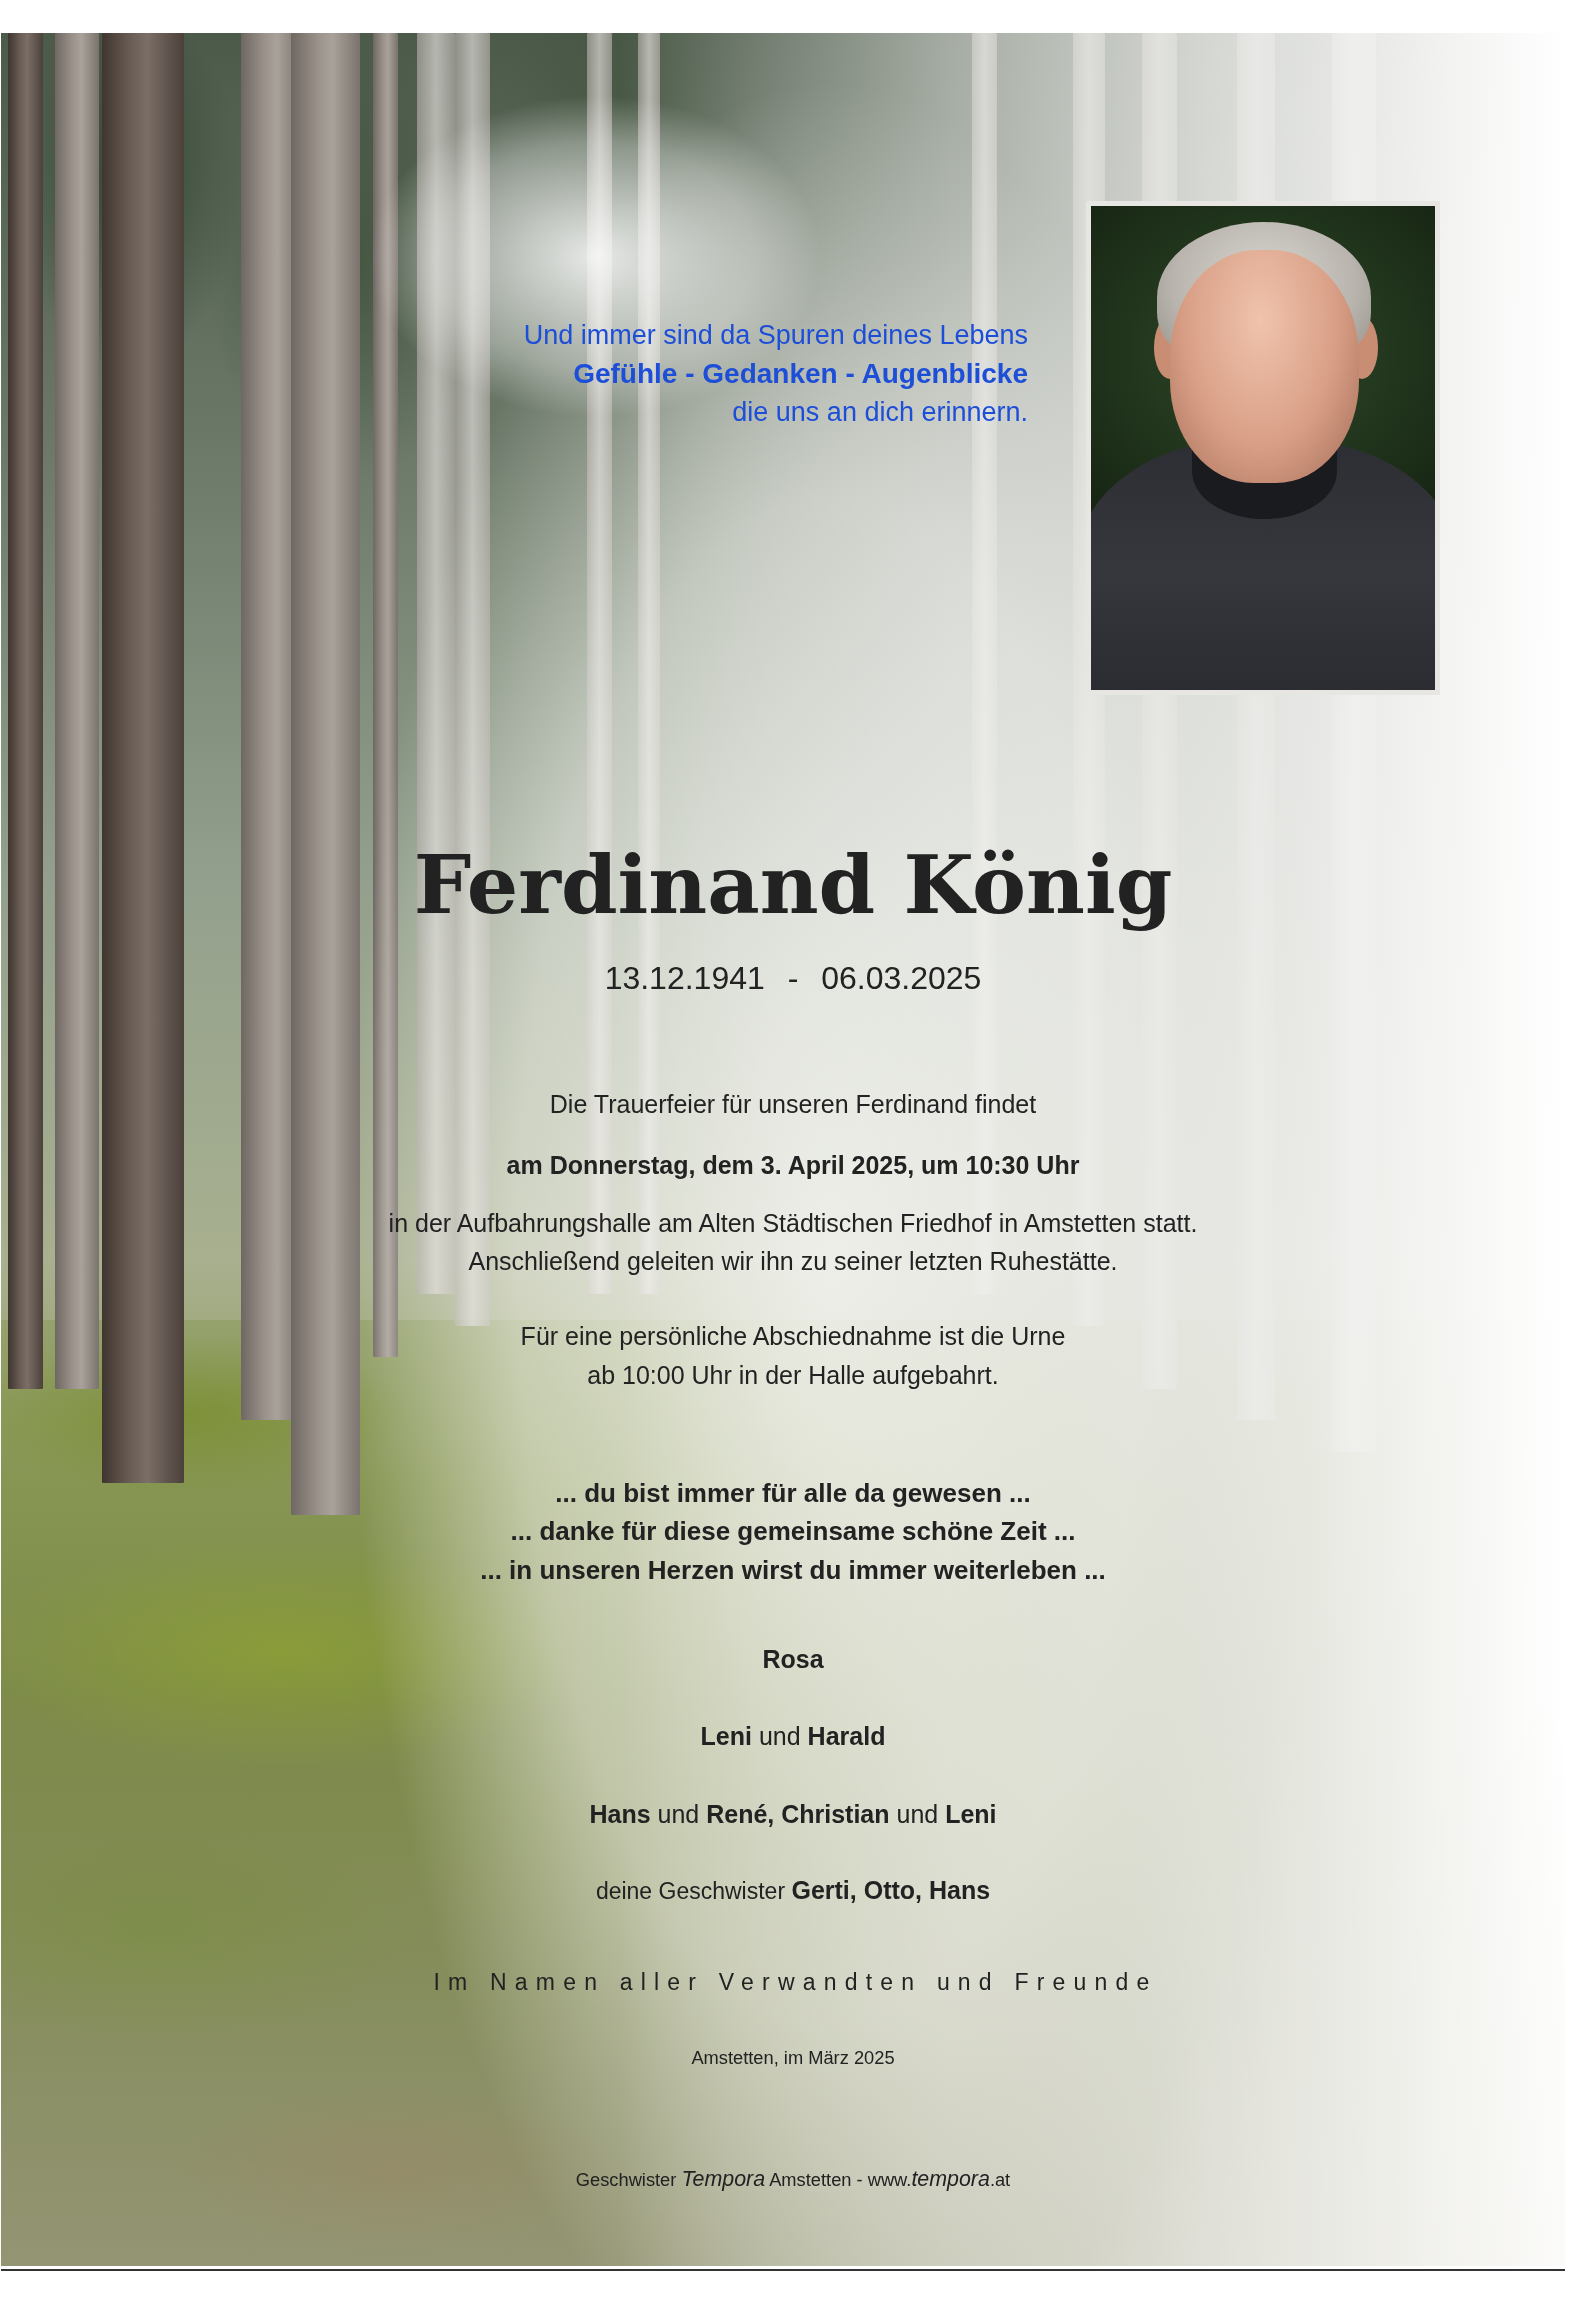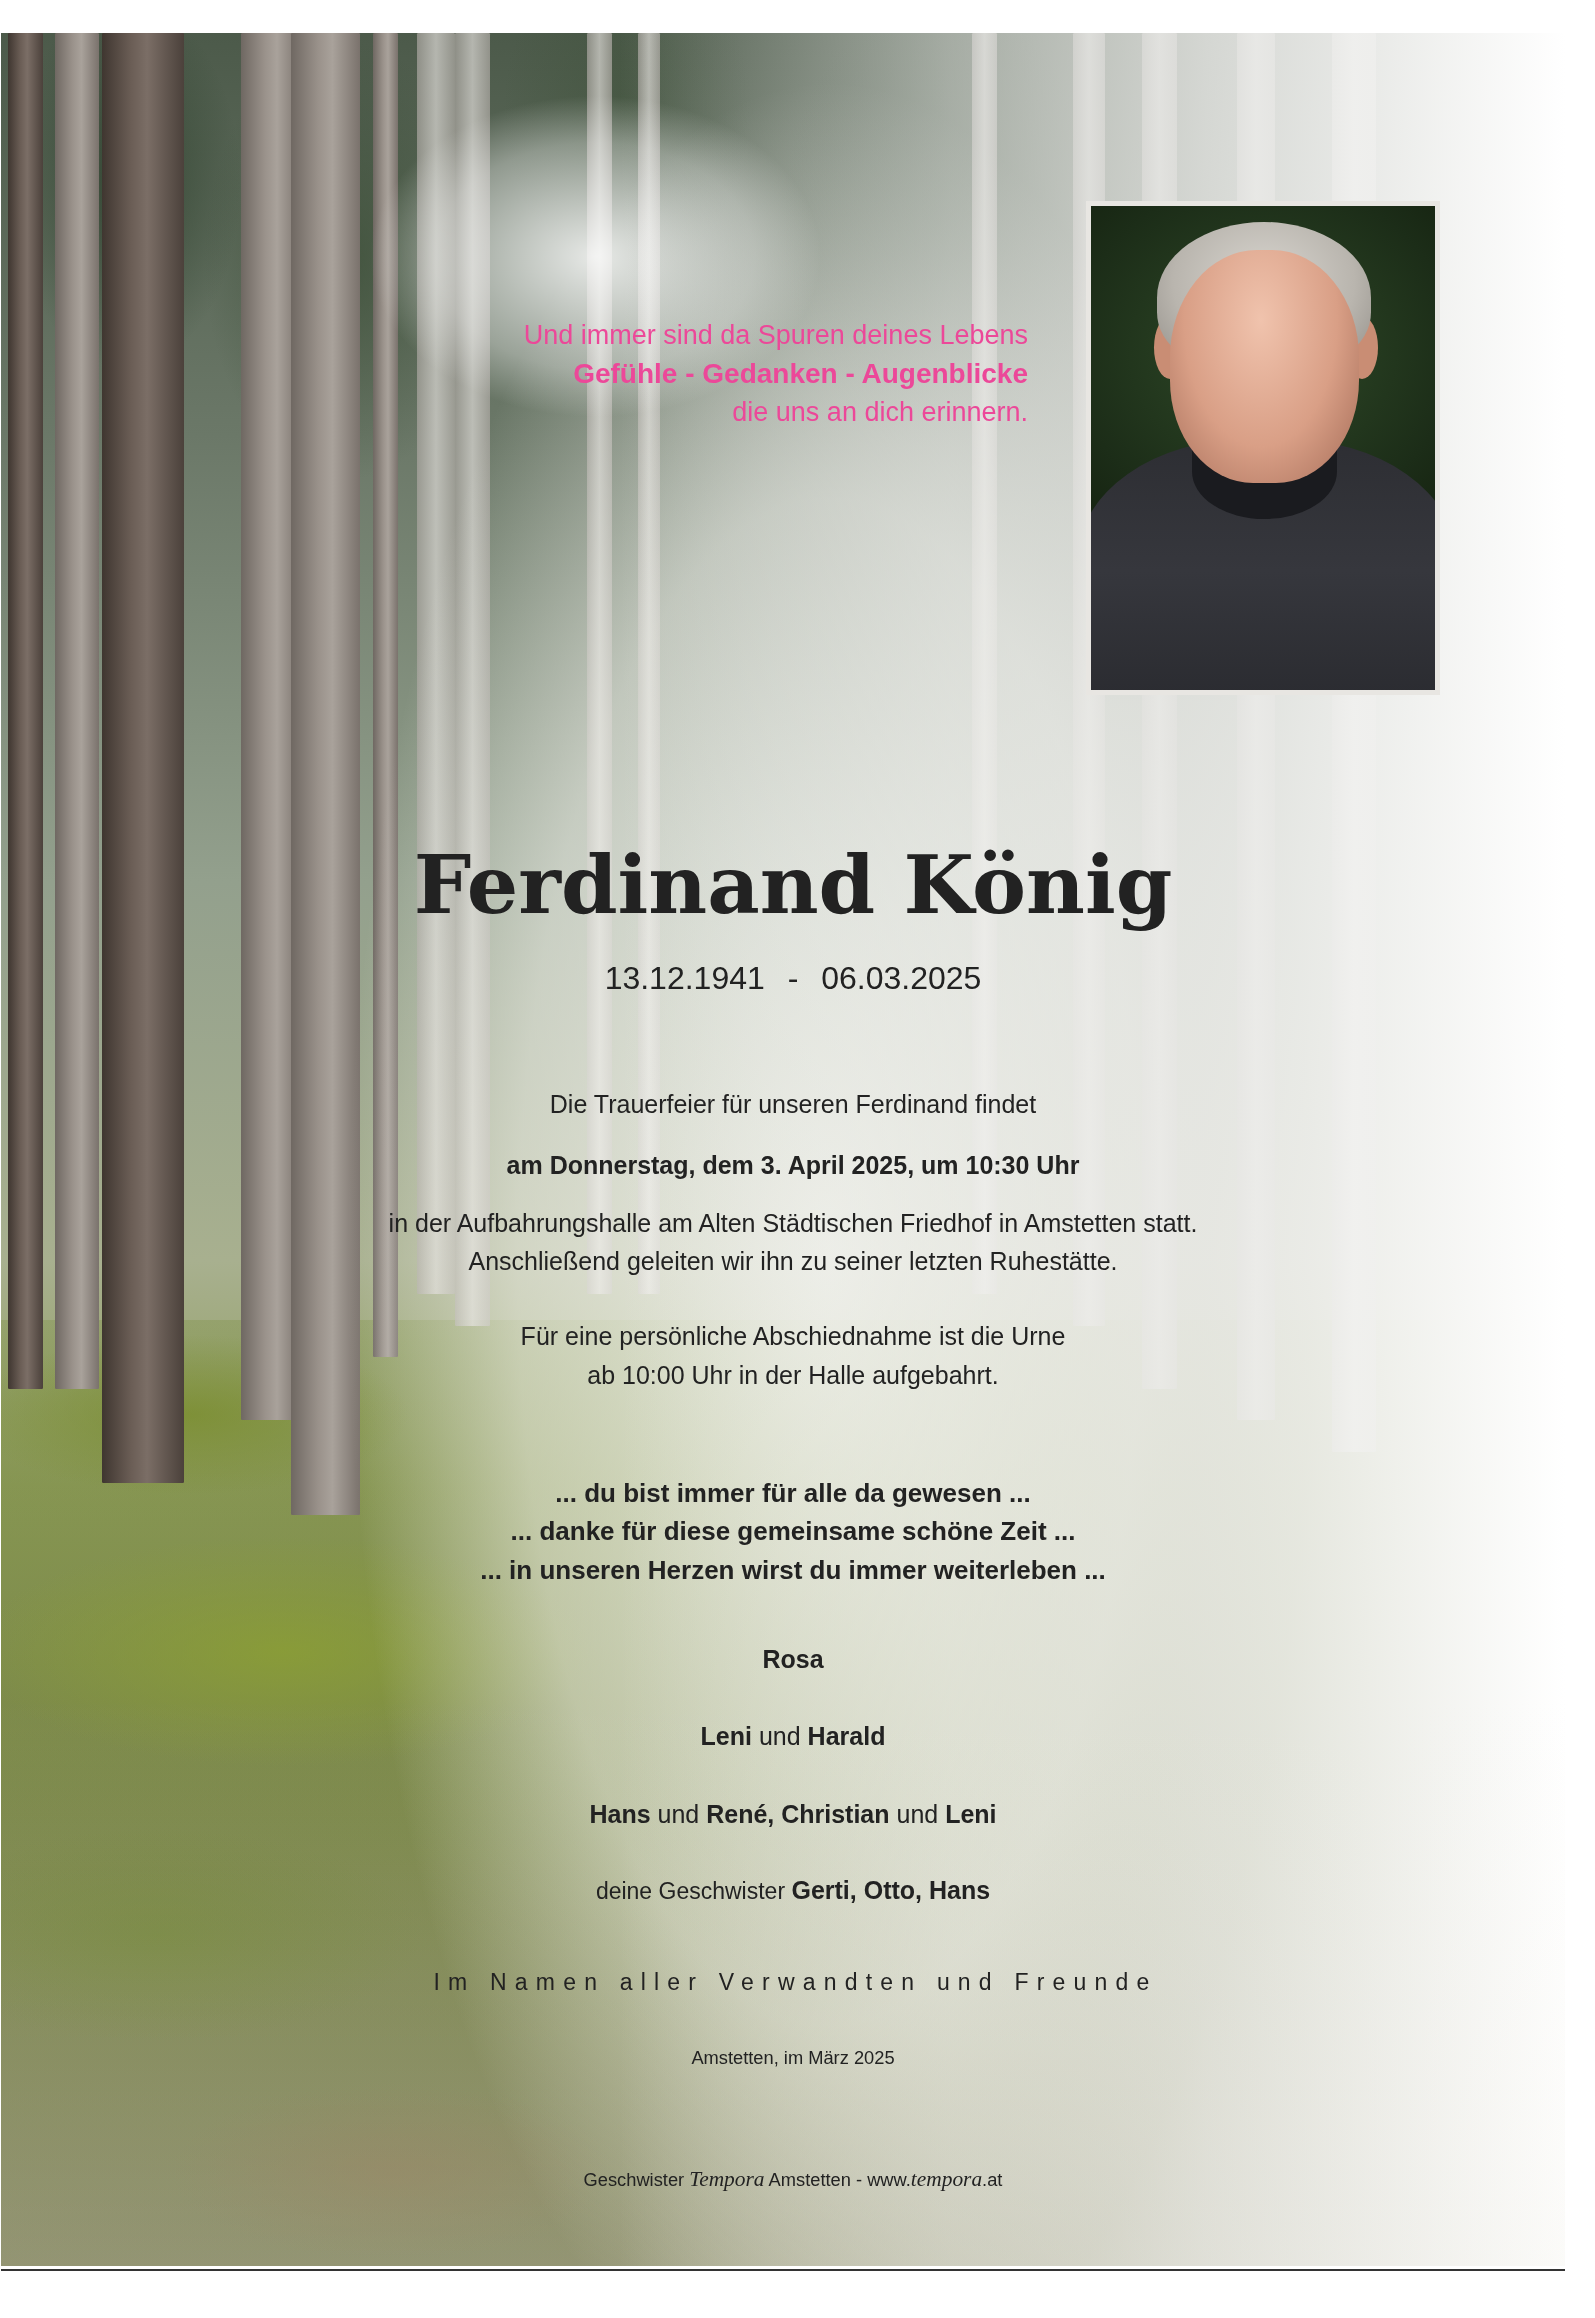--- a/index.html
+++ b/index.html
@@ -49,25 +49,25 @@
                     background: radial-gradient(ellipse at 48% 30%, #f0c3ad, #d99f86 55%, #b57c66 85%); }
   .portrait .ear-l { position: absolute; left: 63px; top: 110px; width: 32px; height: 63px; border-radius: 50%; background: #c98d74; }
   .portrait .ear-r { position: absolute; left: 255px; top: 110px; width: 32px; height: 63px; border-radius: 50%; background: #c98d74; }
   .portrait .shirt { position: absolute; left: -12.6px; top: 233px; width: 378px; height: 265px; border-radius: 45% 45% 0 0;
                      background: linear-gradient(180deg, #2d2e33, #36373d 50%, #2a2b30); }
   .portrait .collar { position: absolute; left: 101px; top: 218px; width: 145px; height: 95px; border-radius: 0 0 50% 50%;
                       background: #1a1b1f; }
 
   
   .t { position: absolute; left: 0; width: 1596px; text-align: center; white-space: nowrap; color: #222222; line-height: 1; }
-  .poem { position: absolute; right: 568px; text-align: right; white-space: nowrap; color: #ec4899; line-height: 1; }
+  .poem { position: absolute; right: 568px; text-align: right; white-space: nowrap; color: #1d4ed8; line-height: 1; }
   .serif { font-family: "DejaVu Serif", "Liberation Serif", serif; }
   .b { font-weight: bold; text-align: center; }
   .spaced { letter-spacing: 8.2px; }
-  .script { font-family: Liberation Serif, serif; font-style: italic; }
+  .script { font-family: Liberation Sans, sans-serif; font-style: italic; }
 </style>
 </head>
 <body>
 
 <div class="artwork">
   <div class="canopy"></div>
   <div class="moss"></div>
 
   <div class="trunk dark" style="left:6.3px;width:35px;height:1356px;"></div>
   <div class="trunk mid" style="left:54px;width:44px;height:1356px;"></div>

